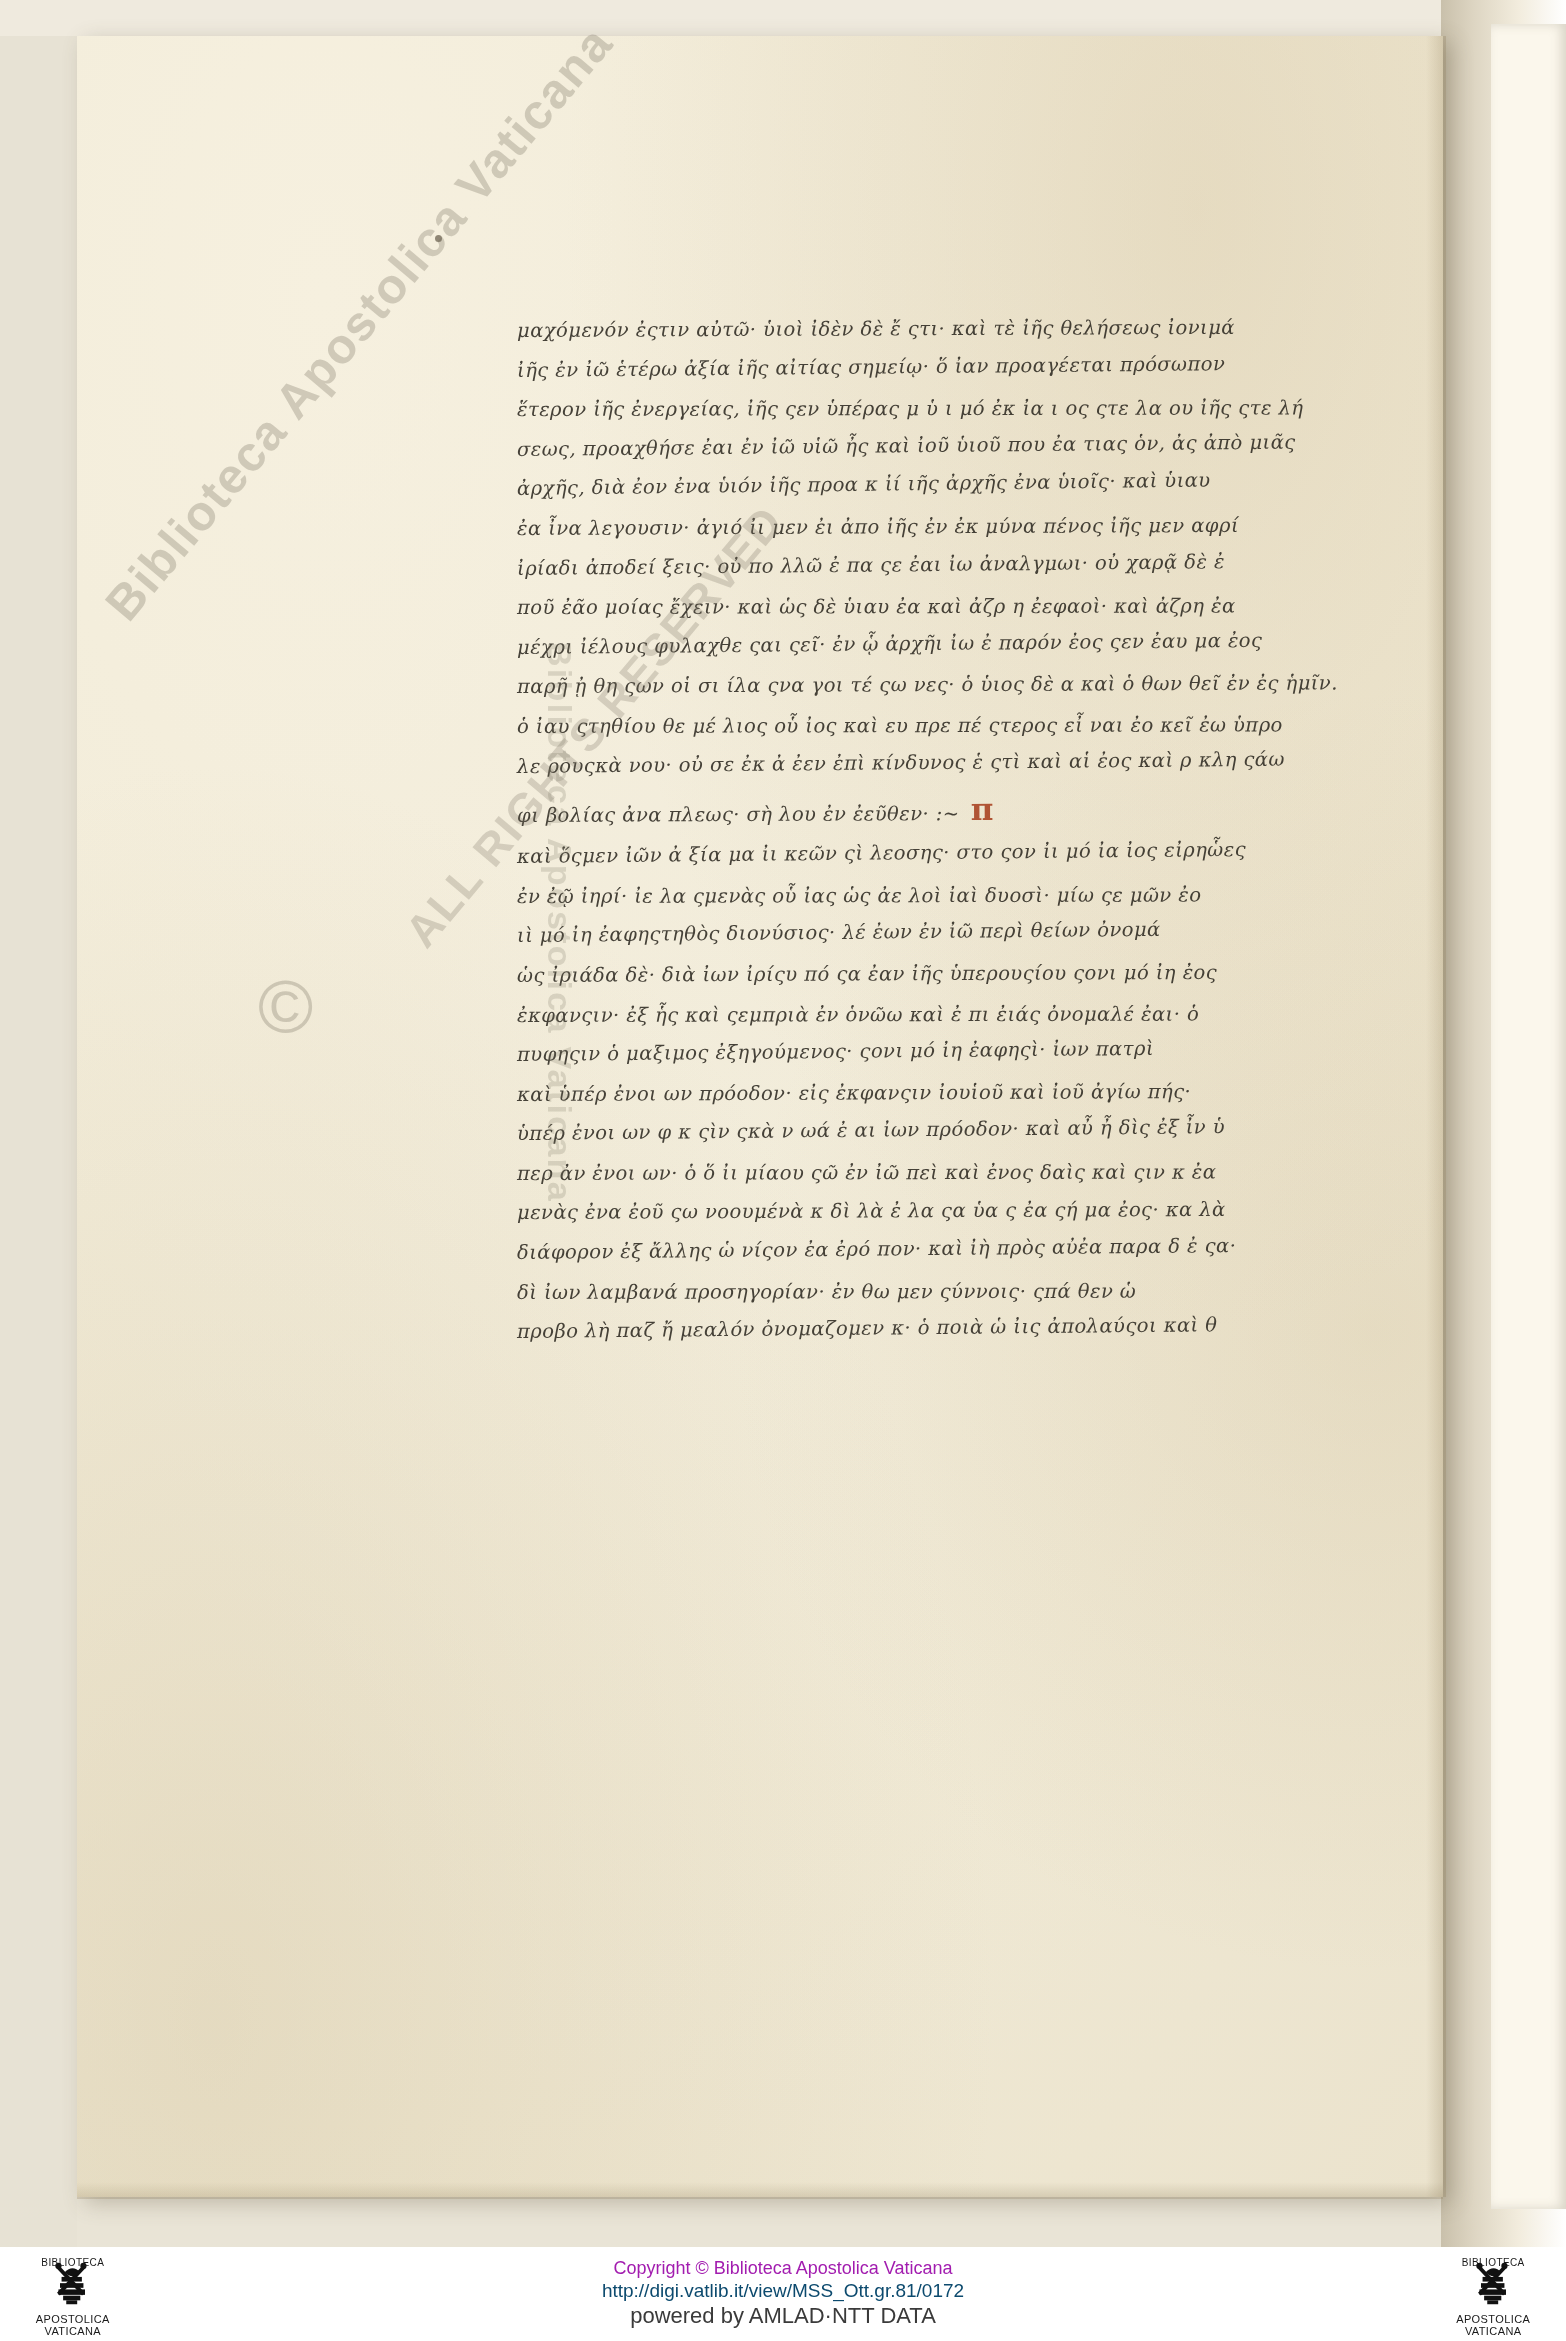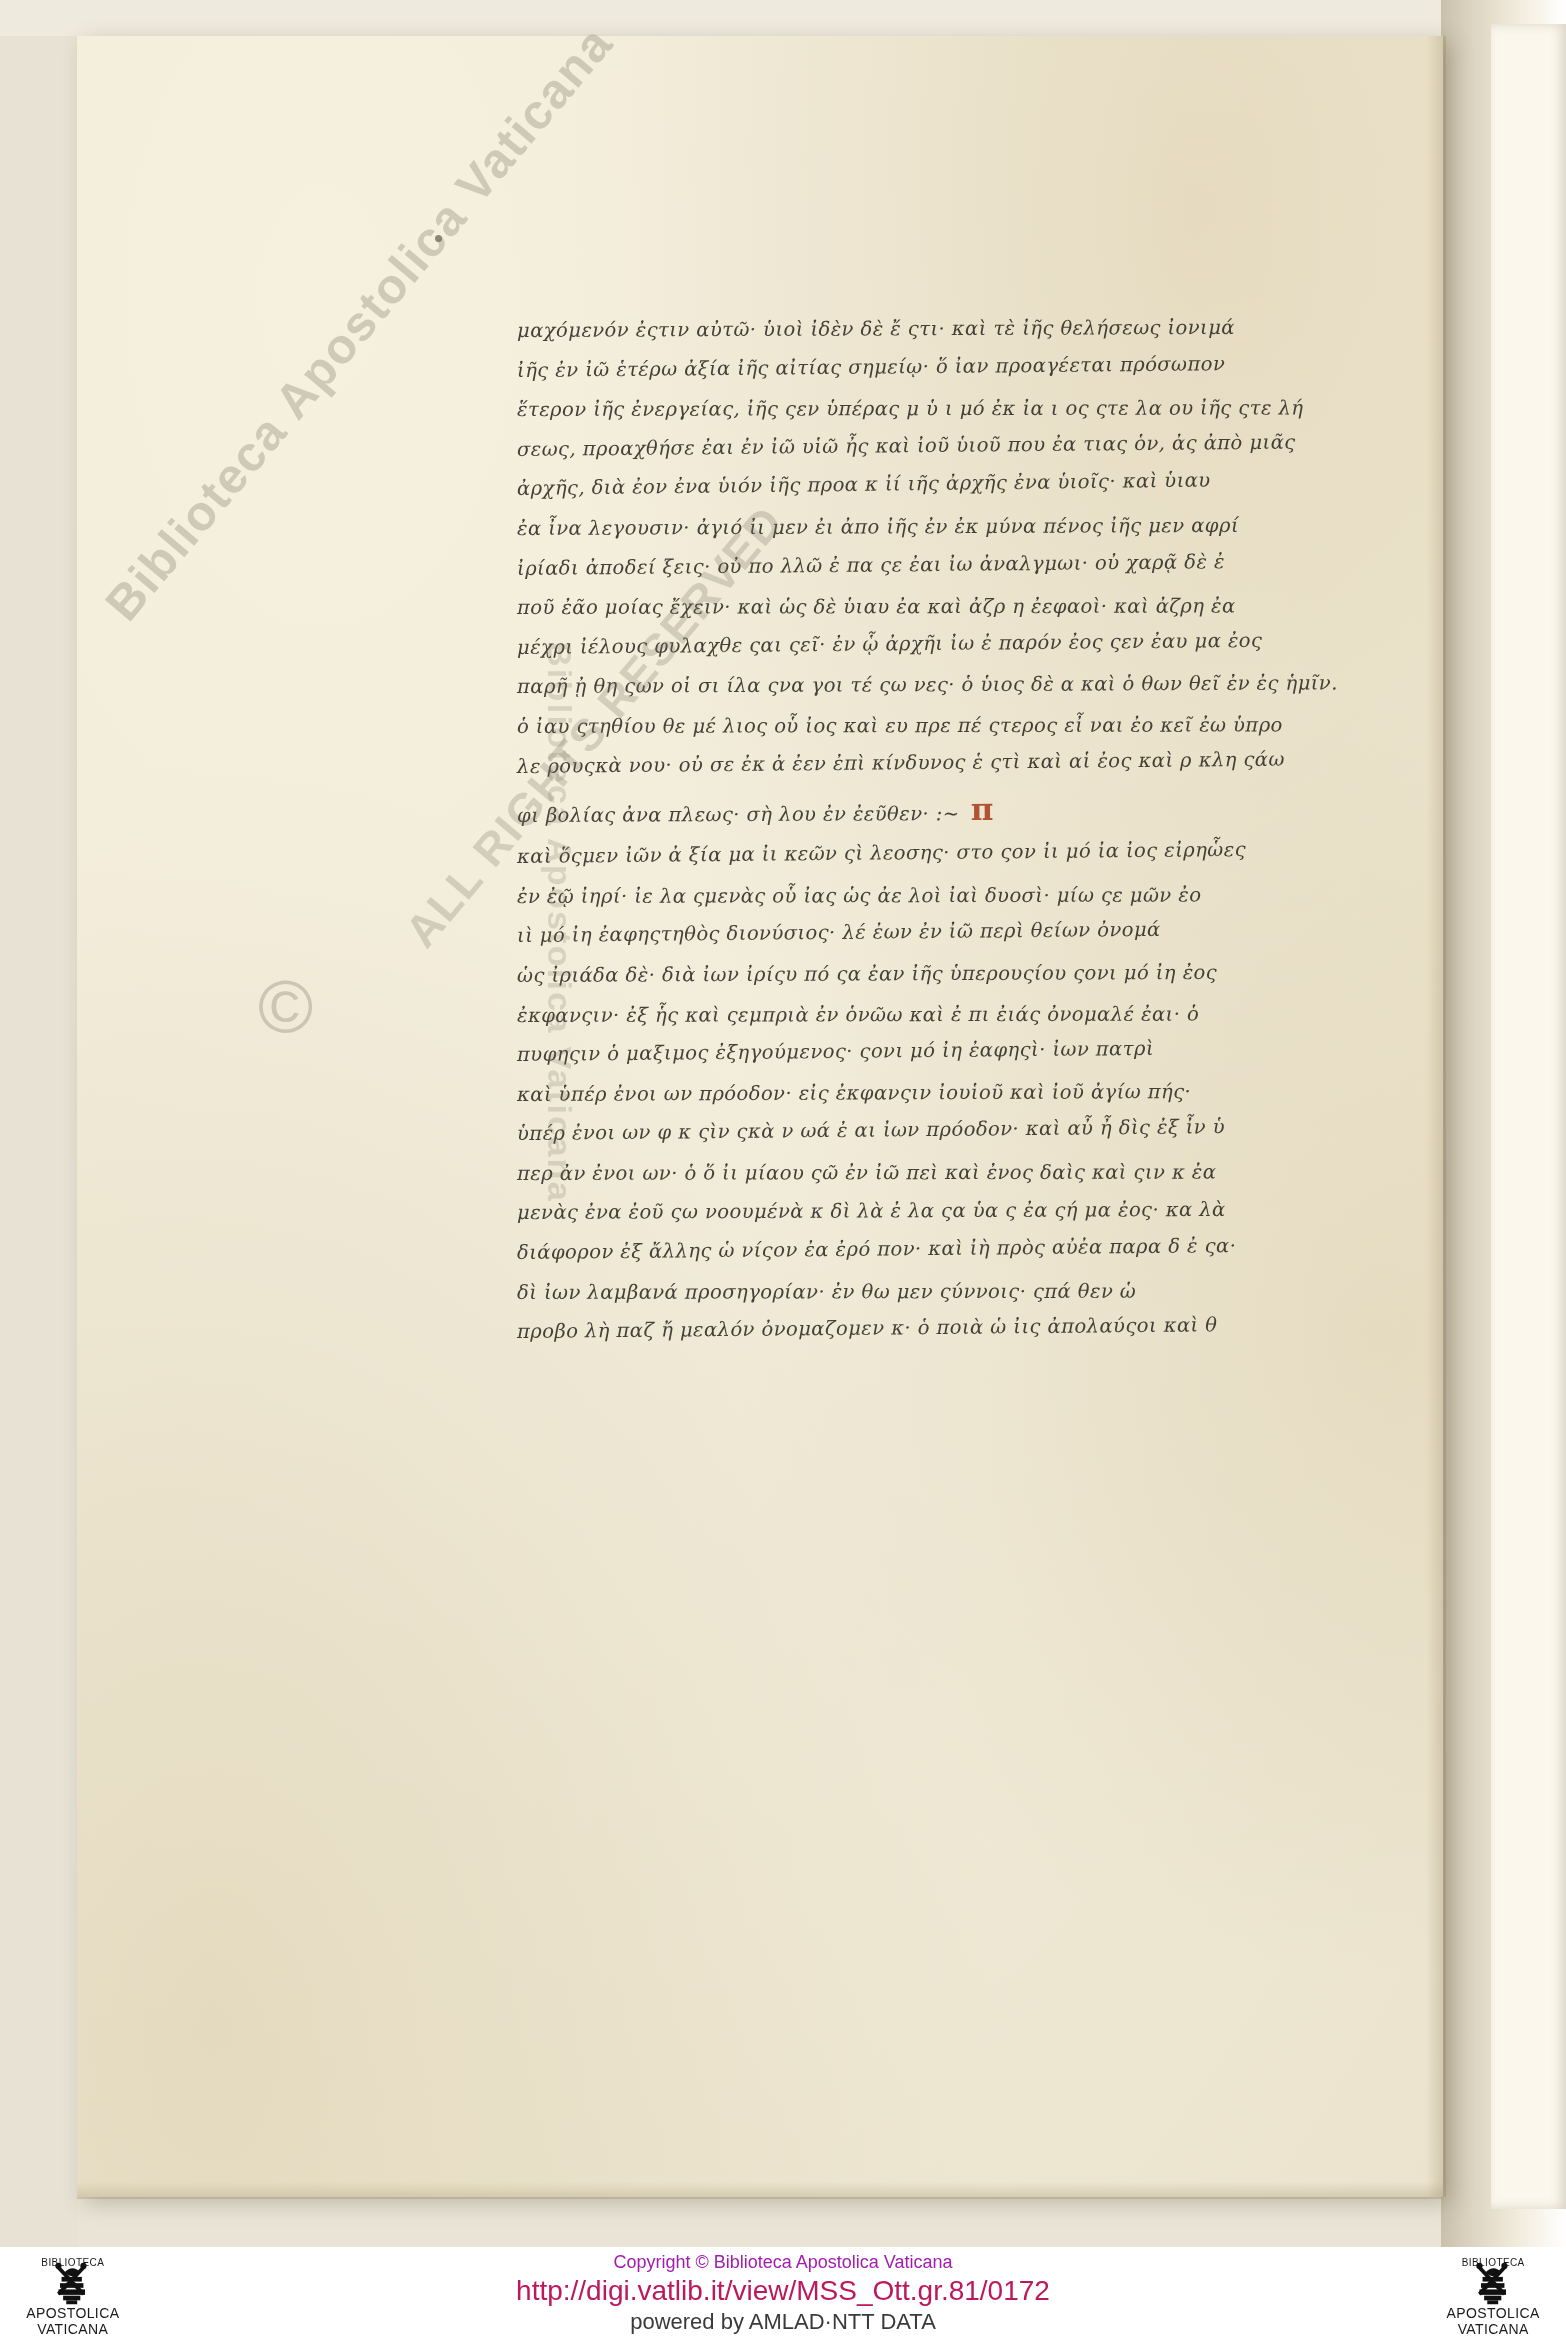--- a/index.html
+++ b/index.html
@@ -207,23 +207,23 @@
   .footer-center {
     text-align: center;
     color: #3b3b3b;
   }
   .footer-title {
     font-size: 18px;
     line-height: 1.15;
     color: #a21caf;
   }
   .footer-url {
-    font-size: 28px;
+    font-size: 19px;
     line-height: 1.25;
-    color: #be185d;
+    color: #0c4a6e;
   }
   .footer-powered {
     font-size: 22px;
     line-height: 1.3;
     color: #3a3a3a;
   }
   .crest {
     position: absolute;
     top: 2255px;
     width: 133px;
@@ -235,21 +235,21 @@
   .crest svg { display: block; margin: 0 auto; }
   .crest-ring {
     position: absolute;
     left: 0; top: 0;
     width: 133px; height: 82px;
     font-size: 8.6px;
     color: #1a1a1a;
     letter-spacing: 0.4px;
   }
   .crest-ring .t { position:absolute; left:0; right:0; top:1.6px; font-size: 10px; }
-  .crest-ring .b { position:absolute; left:0; right:0; bottom:0px; font-size: 14px; margin-top: 40px; }
+  .crest-ring .b { position:absolute; left:0; right:0; bottom:0px; font-size: 11px; margin-top: 40px; }
 </style>
 </head>
 <body>
 
 <div class="page">
 
   <div class="scan">
     <div class="scan-bg-left"></div>
     <div class="scan-bg-top"></div>
 

